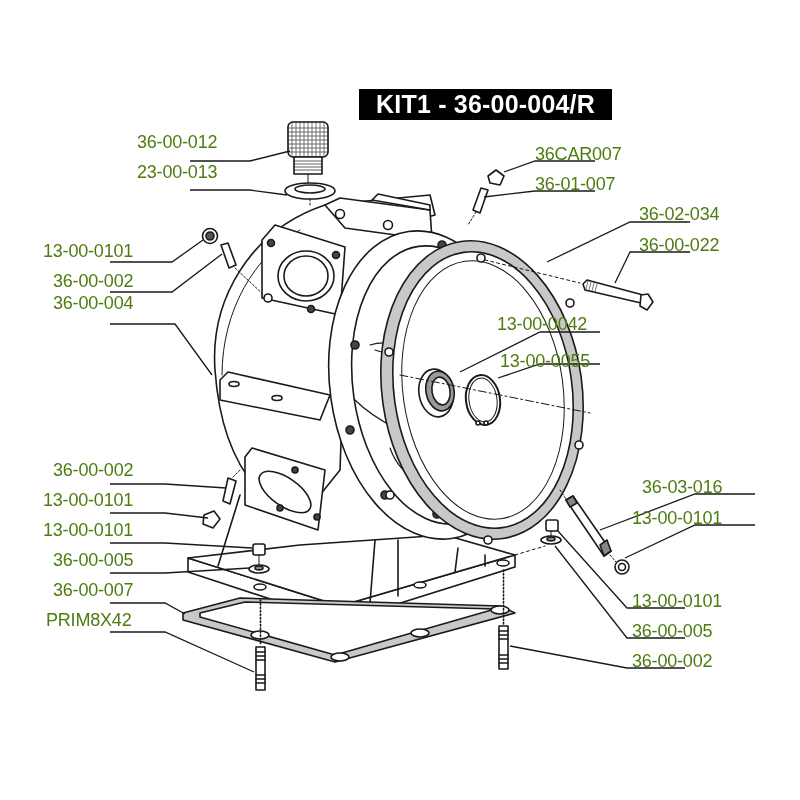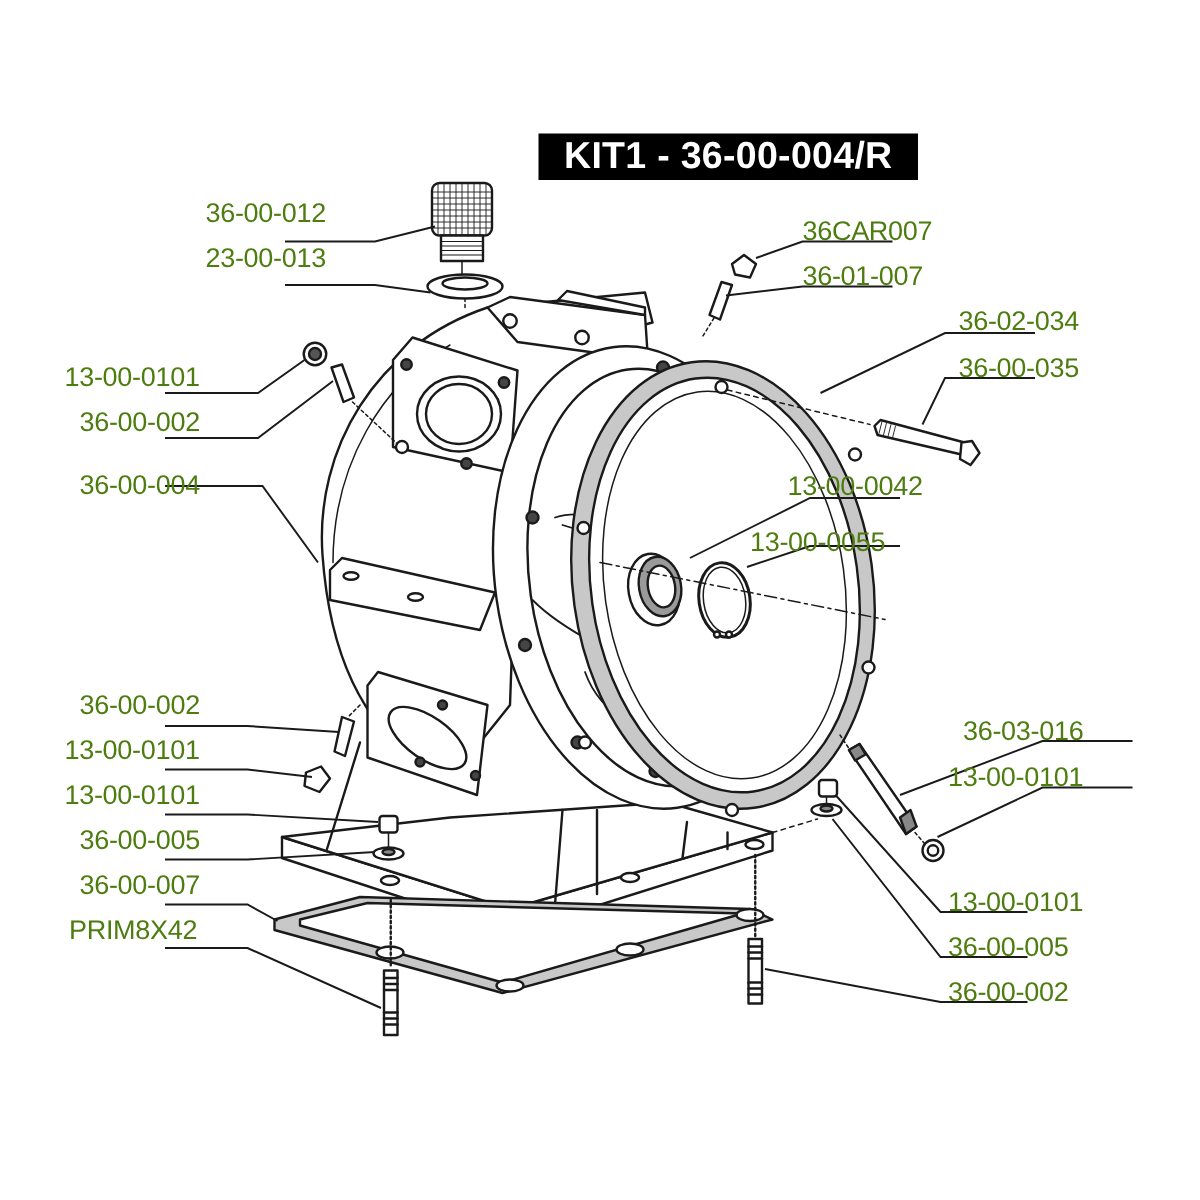--- a/index.html
+++ b/index.html
@@ -269,27 +269,27 @@
 </svg>
 
 <div class="kit-badge">KIT1 - 36-00-004/R</div>
 
 <div class="lbl" style="left:137px;top:131px;">36-00-012</div>
 <div class="lbl" style="left:137px;top:161px;">23-00-013</div>
 
 <div class="lbl" style="left:535px;top:143px;">36CAR007</div>
 <div class="lbl" style="left:535px;top:173px;text-align:right;">36-01-007</div>
 <div class="lbl" style="left:639px;top:203px;">36-02-034</div>
-<div class="lbl" style="left:639px;top:234px;">36-00-035</div>
+<div class="lbl" style="left:639px;top:234px;">36-00-022</div>
 
 <div class="lbl" style="left:43px;top:240px;">13-00-0101</div>
 <div class="lbl" style="left:53px;top:270px;">36-00-002</div>
-<div class="lbl" style="left:53px;top:312px;">36-00-004</div>
-
-<div class="lbl" style="left:497px;top:313px;margin-left:28px;">13-00-0042</div>
+<div class="lbl" style="left:53px;top:292px;">36-00-004</div>
+
+<div class="lbl" style="left:497px;top:313px;">13-00-0042</div>
 <div class="lbl" style="left:500px;top:350px;">13-00-0055</div>
 
 <div class="lbl" style="left:53px;top:459px;">36-00-002</div>
 <div class="lbl" style="left:43px;top:489px;">13-00-0101</div>
 <div class="lbl" style="left:43px;top:519px;">13-00-0101</div>
 <div class="lbl" style="left:53px;top:549px;">36-00-005</div>
 <div class="lbl" style="left:53px;top:579px;">36-00-007</div>
 <div class="lbl" style="left:46px;top:609px;">PRIM8X42</div>
 
 <div class="lbl" style="left:642px;top:476px;">36-03-016</div>

